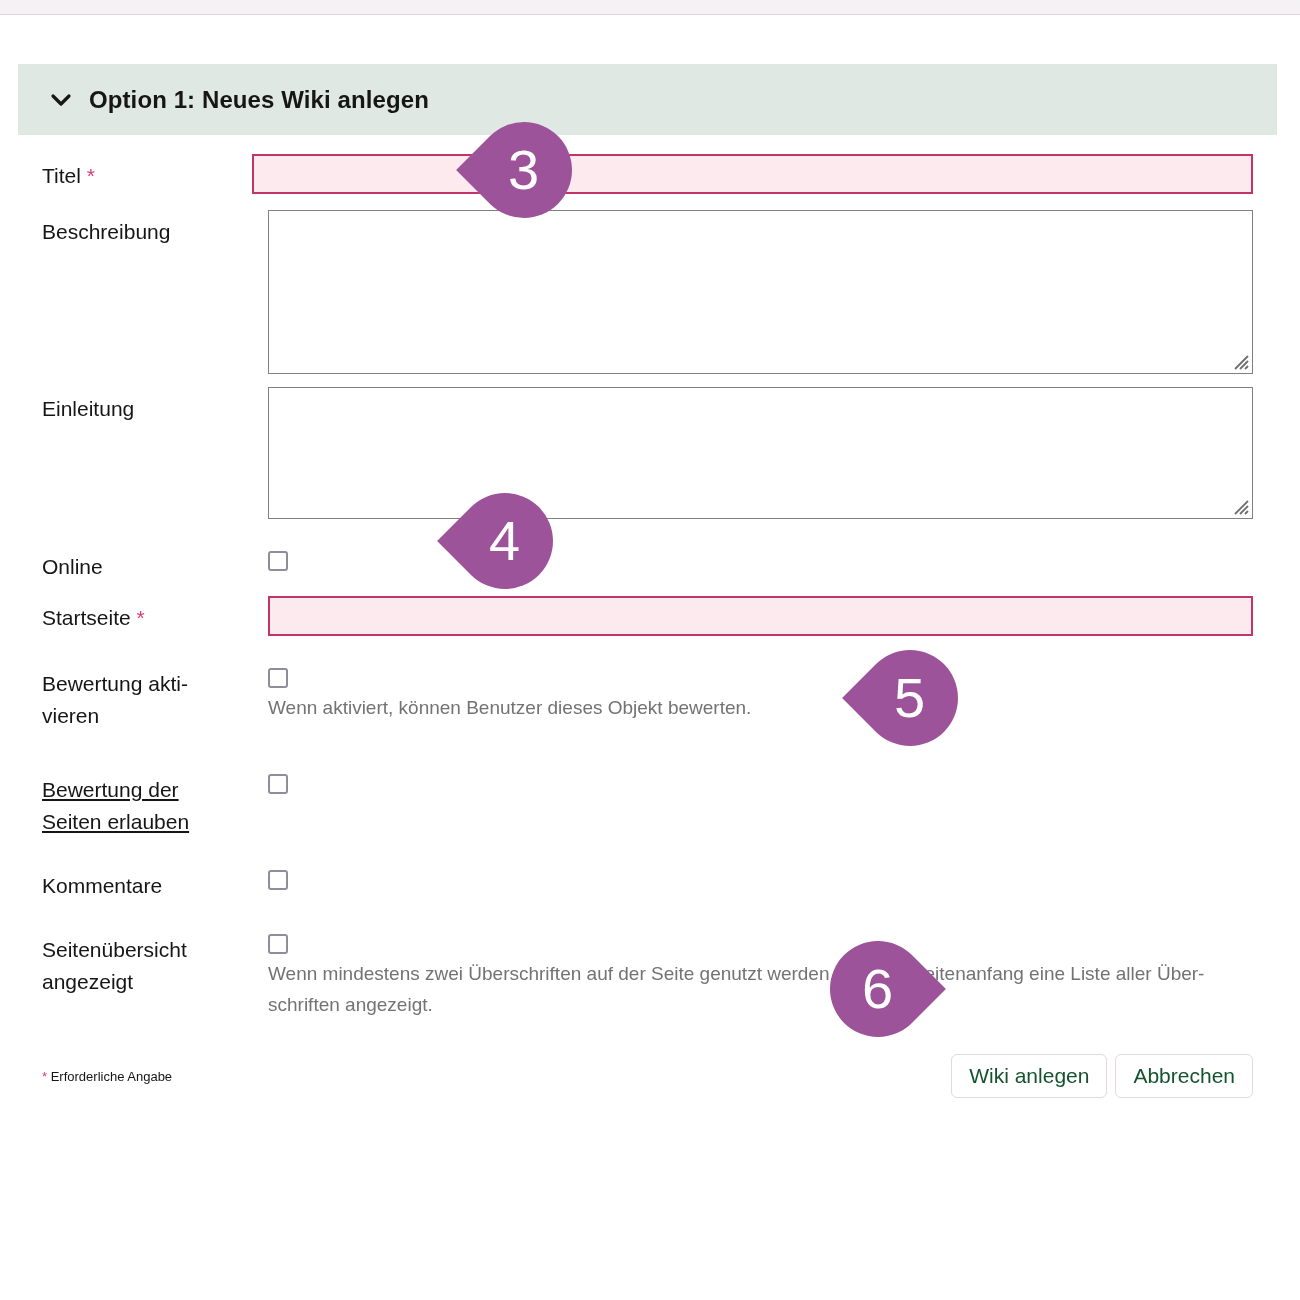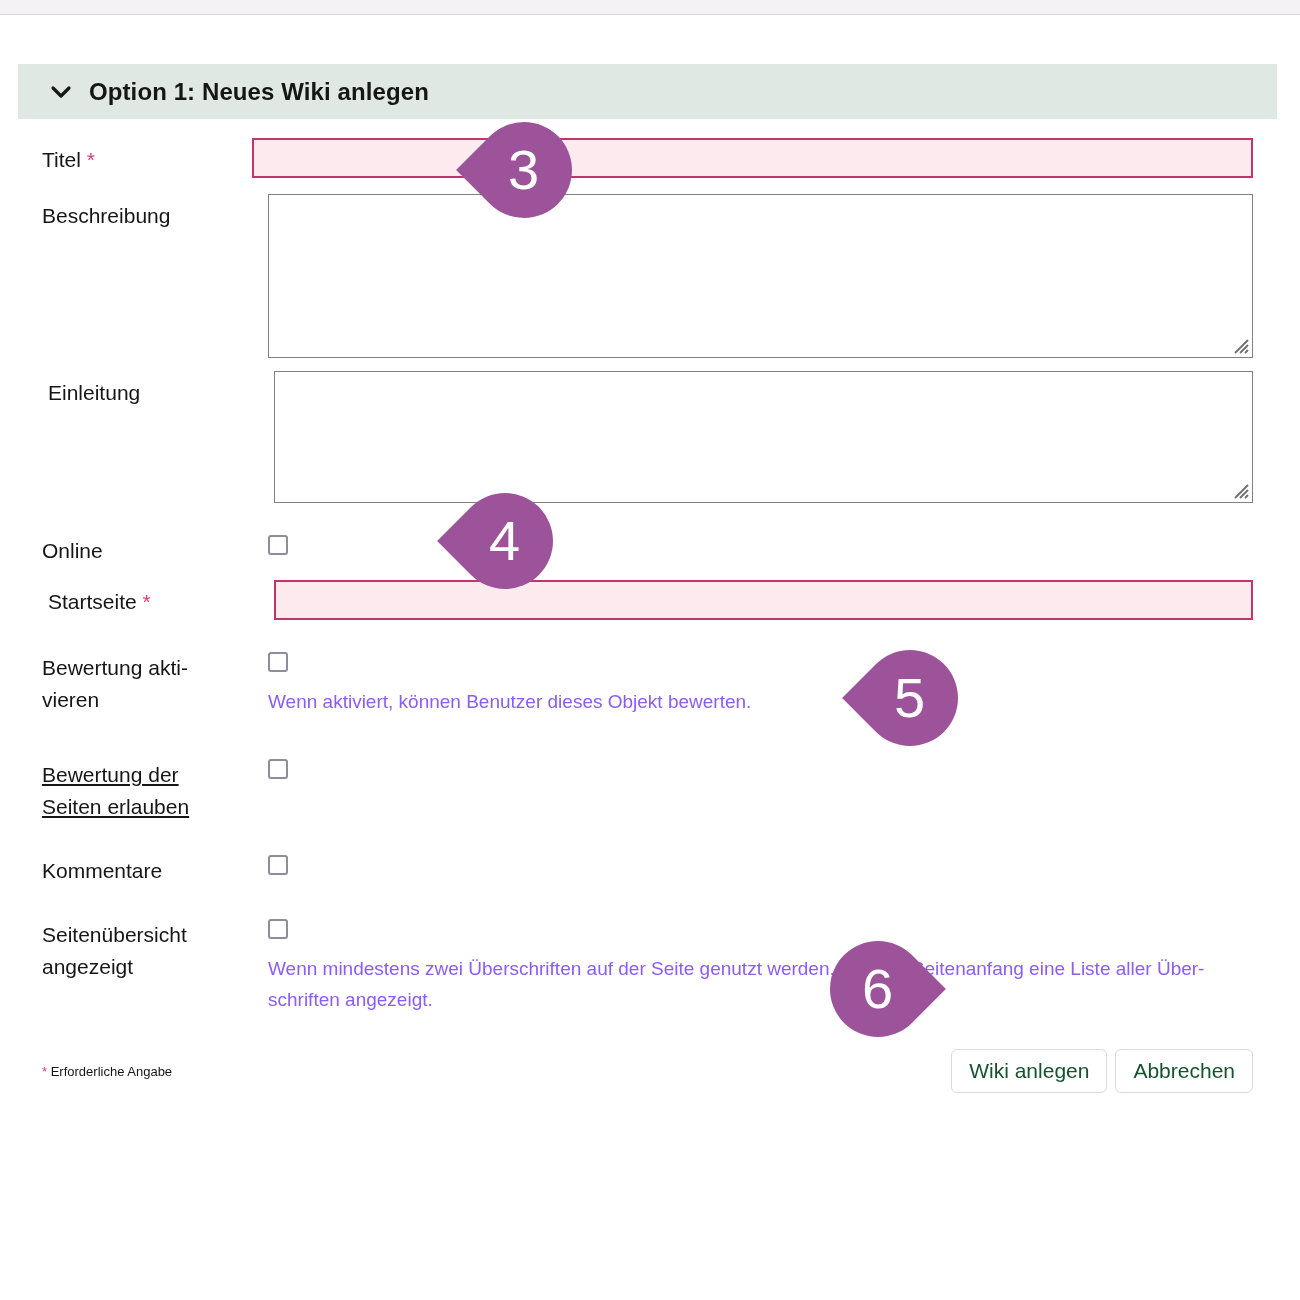--- a/index.html
+++ b/index.html
@@ -20,37 +20,37 @@
     width: 100%;
     height: 15px;
     background: #f5f2f5;
     border-bottom: 1px solid #ddd6dd;
   }
   .panel { margin: 49px 23px 0 18px; }
   .panel-header {
     display: flex;
     align-items: center;
     gap: 15px;
-    height: 55px;
+    height: 71px;
     padding-left: 30px;
     cursor: pointer;
   }
   .panel-header.green { background: #e0e8e3; }
   .panel-header.gray  { background: #f4f3f5; }
   .panel-header h2 {
     font-size: 24px;
     font-weight: 700;
     letter-spacing: 0.1px;
   }
   .chev { flex: 0 0 auto; display: block; }
 
   .form { padding: 19px 24px 20px 24px; }
   .row { display: flex; align-items: flex-start; }
   .row + .row { margin-top: 16px; gap: 16px; }
-  .row.gap-sm { margin-top: 13px; margin-left: 6px; }
+  .row.gap-sm { margin-top: 13px; }
   .row.gap-cb { margin-top: 26px; }
   .row.gap-cb-lg { margin-top: 36px; text-decoration: underline; }
   .label {
     flex: 0 0 210px;
     max-width: 210px;
     padding-top: 6px;
     padding-right: 35px;
     font-size: 21px;
     line-height: 32px;
   }
@@ -96,23 +96,23 @@
     border: 2px solid #8d8d9c;
     border-radius: 3px;
     background: #fff;
     margin-top: 6px;
     display: inline-block;
     cursor: pointer;
   }
   .byline {
     font-size: 19px;
     line-height: 31px;
-    margin-top: 10px;
+    margin-top: 0;
     max-width: 1000px;
-    color: #8b5cf6;
+    color: #737373;
   }
 
   .footer-row {
     display: flex;
     align-items: center;
     justify-content: space-between;
     margin-top: 34px;
   }
   .required-note { font-size: 13px; }
   .required-note .req { color: #dc3c78; }

